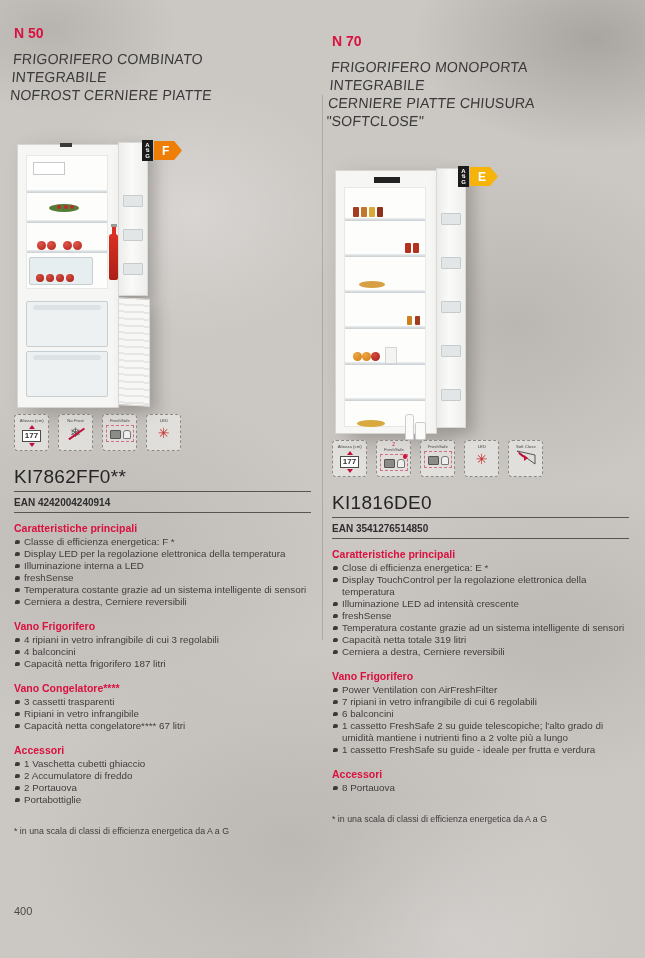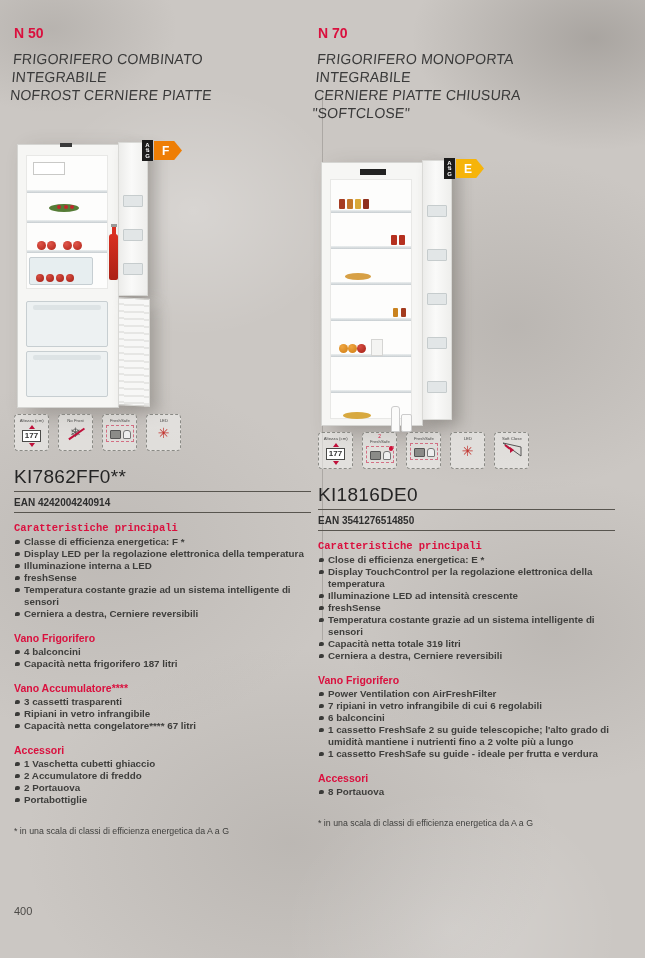--- a/index.html
+++ b/index.html
@@ -13,21 +13,21 @@
       radial-gradient(220px 180px at 30% 22%, rgba(255,255,255,.25), transparent 70%),
       radial-gradient(340px 260px at 16% 58%, rgba(115,110,105,.14), transparent 70%),
       radial-gradient(300px 220px at 86% 66%, rgba(112,107,102,.16), transparent 70%),
       radial-gradient(380px 280px at 45% 88%, rgba(108,103,98,.16), transparent 70%),
       radial-gradient(240px 200px at 70% 97%, rgba(255,255,255,.20), transparent 70%),
       #cbc7c3;
   }
   .divider{position:absolute;left:322px;top:95px;width:1px;height:545px;background:rgba(80,75,70,.25);}
   .col{position:absolute;top:25px;width:297px;}
   .col-left{left:14px;}
-  .col-right{left:318px;}
+  .col-right{left:332px;margin-top:8px;}
 
   .series{font-size:14px;font-weight:700;color:var(--accent,#da103e);line-height:17px;}
   .prod-title{
     margin-top:8px;font-size:14.5px;line-height:18px;font-weight:500;color:#3a3a3a;
     letter-spacing:.2px;transform:skewX(-5deg) scaleX(.97);transform-origin:left top;
   }
 
   .photo{position:relative;height:268px;margin-top:38px;}
 
   
@@ -99,22 +99,22 @@
   .fs-a{position:absolute;left:2px;bottom:1px;width:9px;height:7px;border:1px solid #555;border-radius:1px;background:#8b8b88;}
   .fs-b{position:absolute;left:15px;bottom:1px;width:6px;height:7px;border:1px solid #777;border-radius:3px 3px 1px 1px;background:#eee;}
   .fs-drop{position:absolute;right:-1px;top:-2px;width:4px;height:5px;background:#cf1038;border-radius:50% 50% 50% 50%/60% 60% 40% 40%;}
   .led-glyph{color:#c2332e;font-size:14px;line-height:15px;margin-top:2px;}
 
   
   .model{margin-top:14px;font-size:19px;line-height:22px;color:#242424;letter-spacing:.3px;
          padding-bottom:3px;border-bottom:1px solid #58554f;}
   .ean{font-size:10px;font-weight:700;color:#2e2e2e;padding:5px 0 4px;border-bottom:1px solid #58554f;}
   .sec-h{font-size:10.5px;font-weight:700;color:var(--accent,#da103e);margin:12px 0 2px;}
-  .sections > .sec-h:first-child{margin-top:9px;font-family:Liberation Mono, monospace;}
-  .feat-list{list-style:none;margin:0;padding:0;font-weight:bold;}
+  .sections > .sec-h:first-child{margin-top:9px;}
+  .feat-list{list-style:none;margin:0;padding:0;}
   .feat-list li{position:relative;font-size:9.8px;line-height:12px;color:#3e3e3c;padding-left:10px;}
   .feat-list li::before{content:"";position:absolute;left:1px;top:3.6px;width:4.6px;height:4.6px;
                         background:#3a3a38;border-radius:50% 50% 50% 0;}
   .footnote{margin-top:20px;font-size:8.8px;color:#3e3e3c;}
   .avail{margin-top:13px;font-size:10px;font-weight:700;color:#2f2f2d;}
   .avail:empty{display:none;}
   .page-num{position:absolute;left:14px;top:905px;font-size:11px;color:#4c4a47;}
 </style>
 </head>
 <body>
@@ -206,24 +206,25 @@
       <ul class="feat-list">
         <li>Classe di efficienza energetica: F *</li>
         <li>Display LED per la regolazione elettronica della temperatura</li>
         <li>Illuminazione interna a LED</li>
         <li>freshSense</li>
         <li>Temperatura costante grazie ad un sistema intelligente di sensori</li>
         <li>Cerniera a destra, Cerniere reversibili</li>
       </ul>
       <div class="sec-h">Vano Frigorifero</div>
       <ul class="feat-list">
+        <li>4 ripiani in vetro infrangibile di cui 3 regolabili</li>
         <li>4 balconcini</li>
         <li>Capacità netta frigorifero 187 litri</li>
       </ul>
-      <div class="sec-h">Vano Accumulatore****</div>
+      <div class="sec-h">Vano Congelatore****</div>
       <ul class="feat-list">
         <li>3 cassetti trasparenti</li>
         <li>Ripiani in vetro infrangibile</li>
         <li>Capacità netta congelatore**** 67 litri</li>
       </ul>
       <div class="sec-h">Accessori</div>
       <ul class="feat-list">
         <li>1 Vaschetta cubetti ghiaccio</li>
         <li>2 Accumulatore di freddo</li>
         <li>2 Portauova</li>

